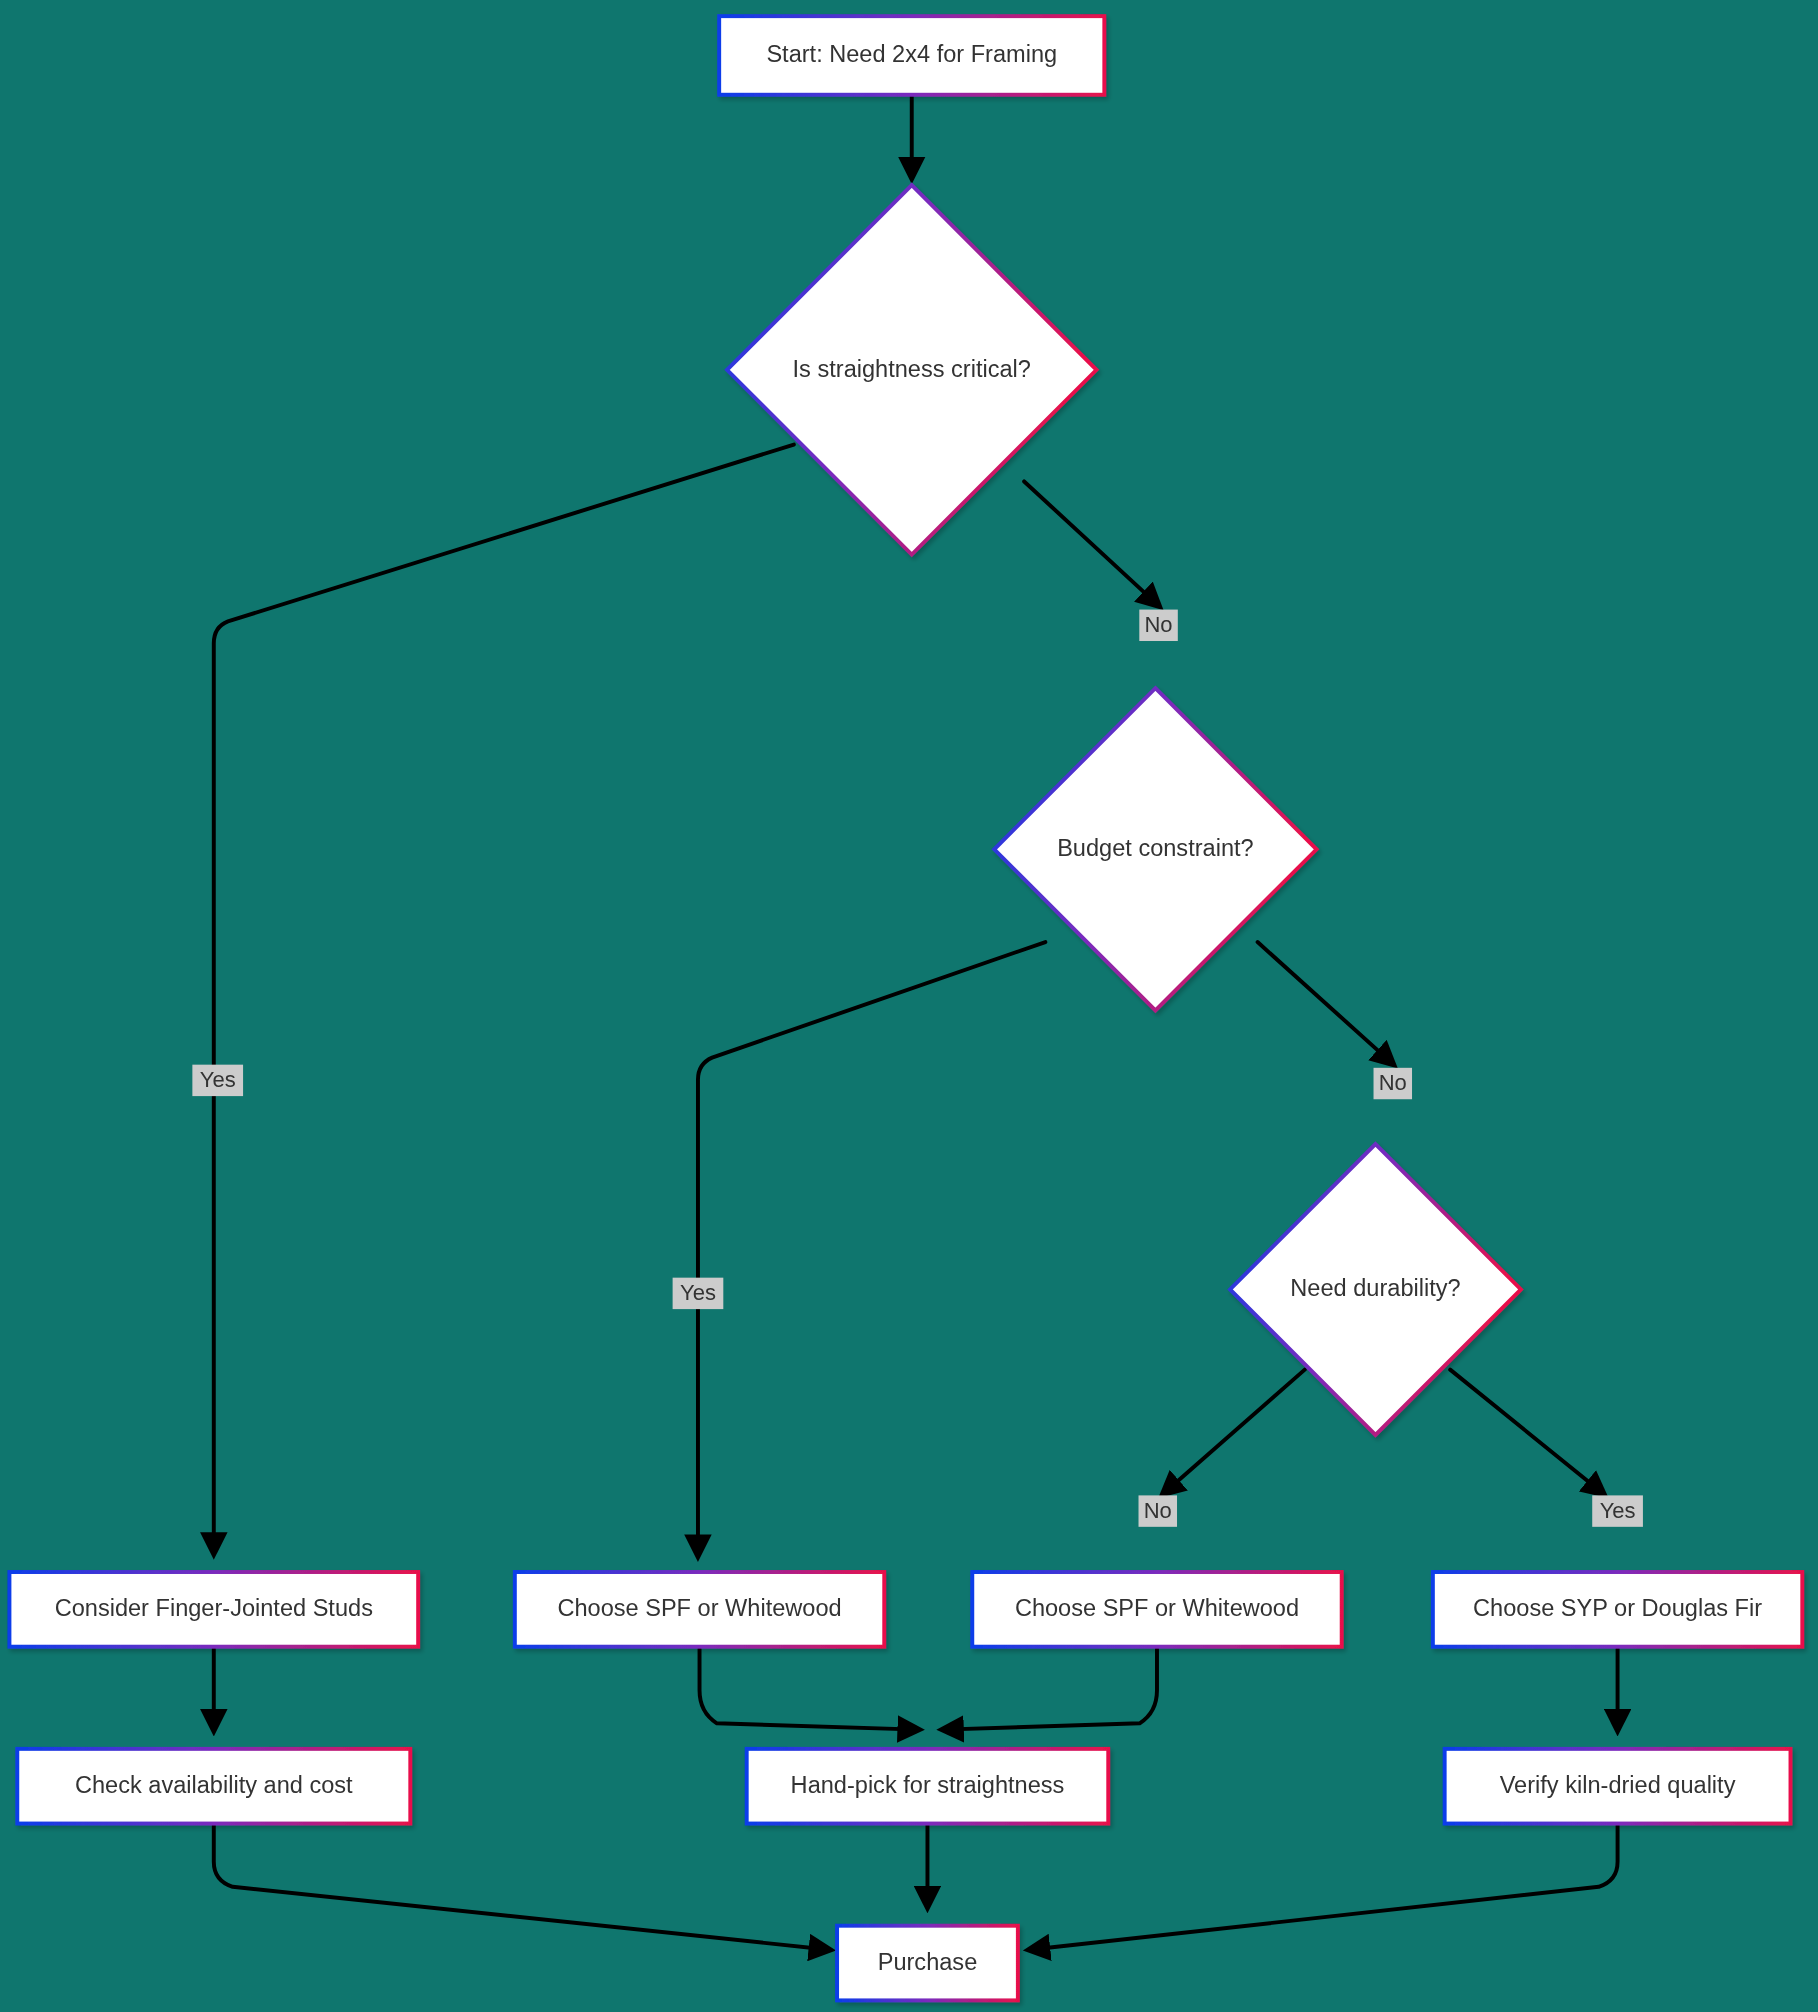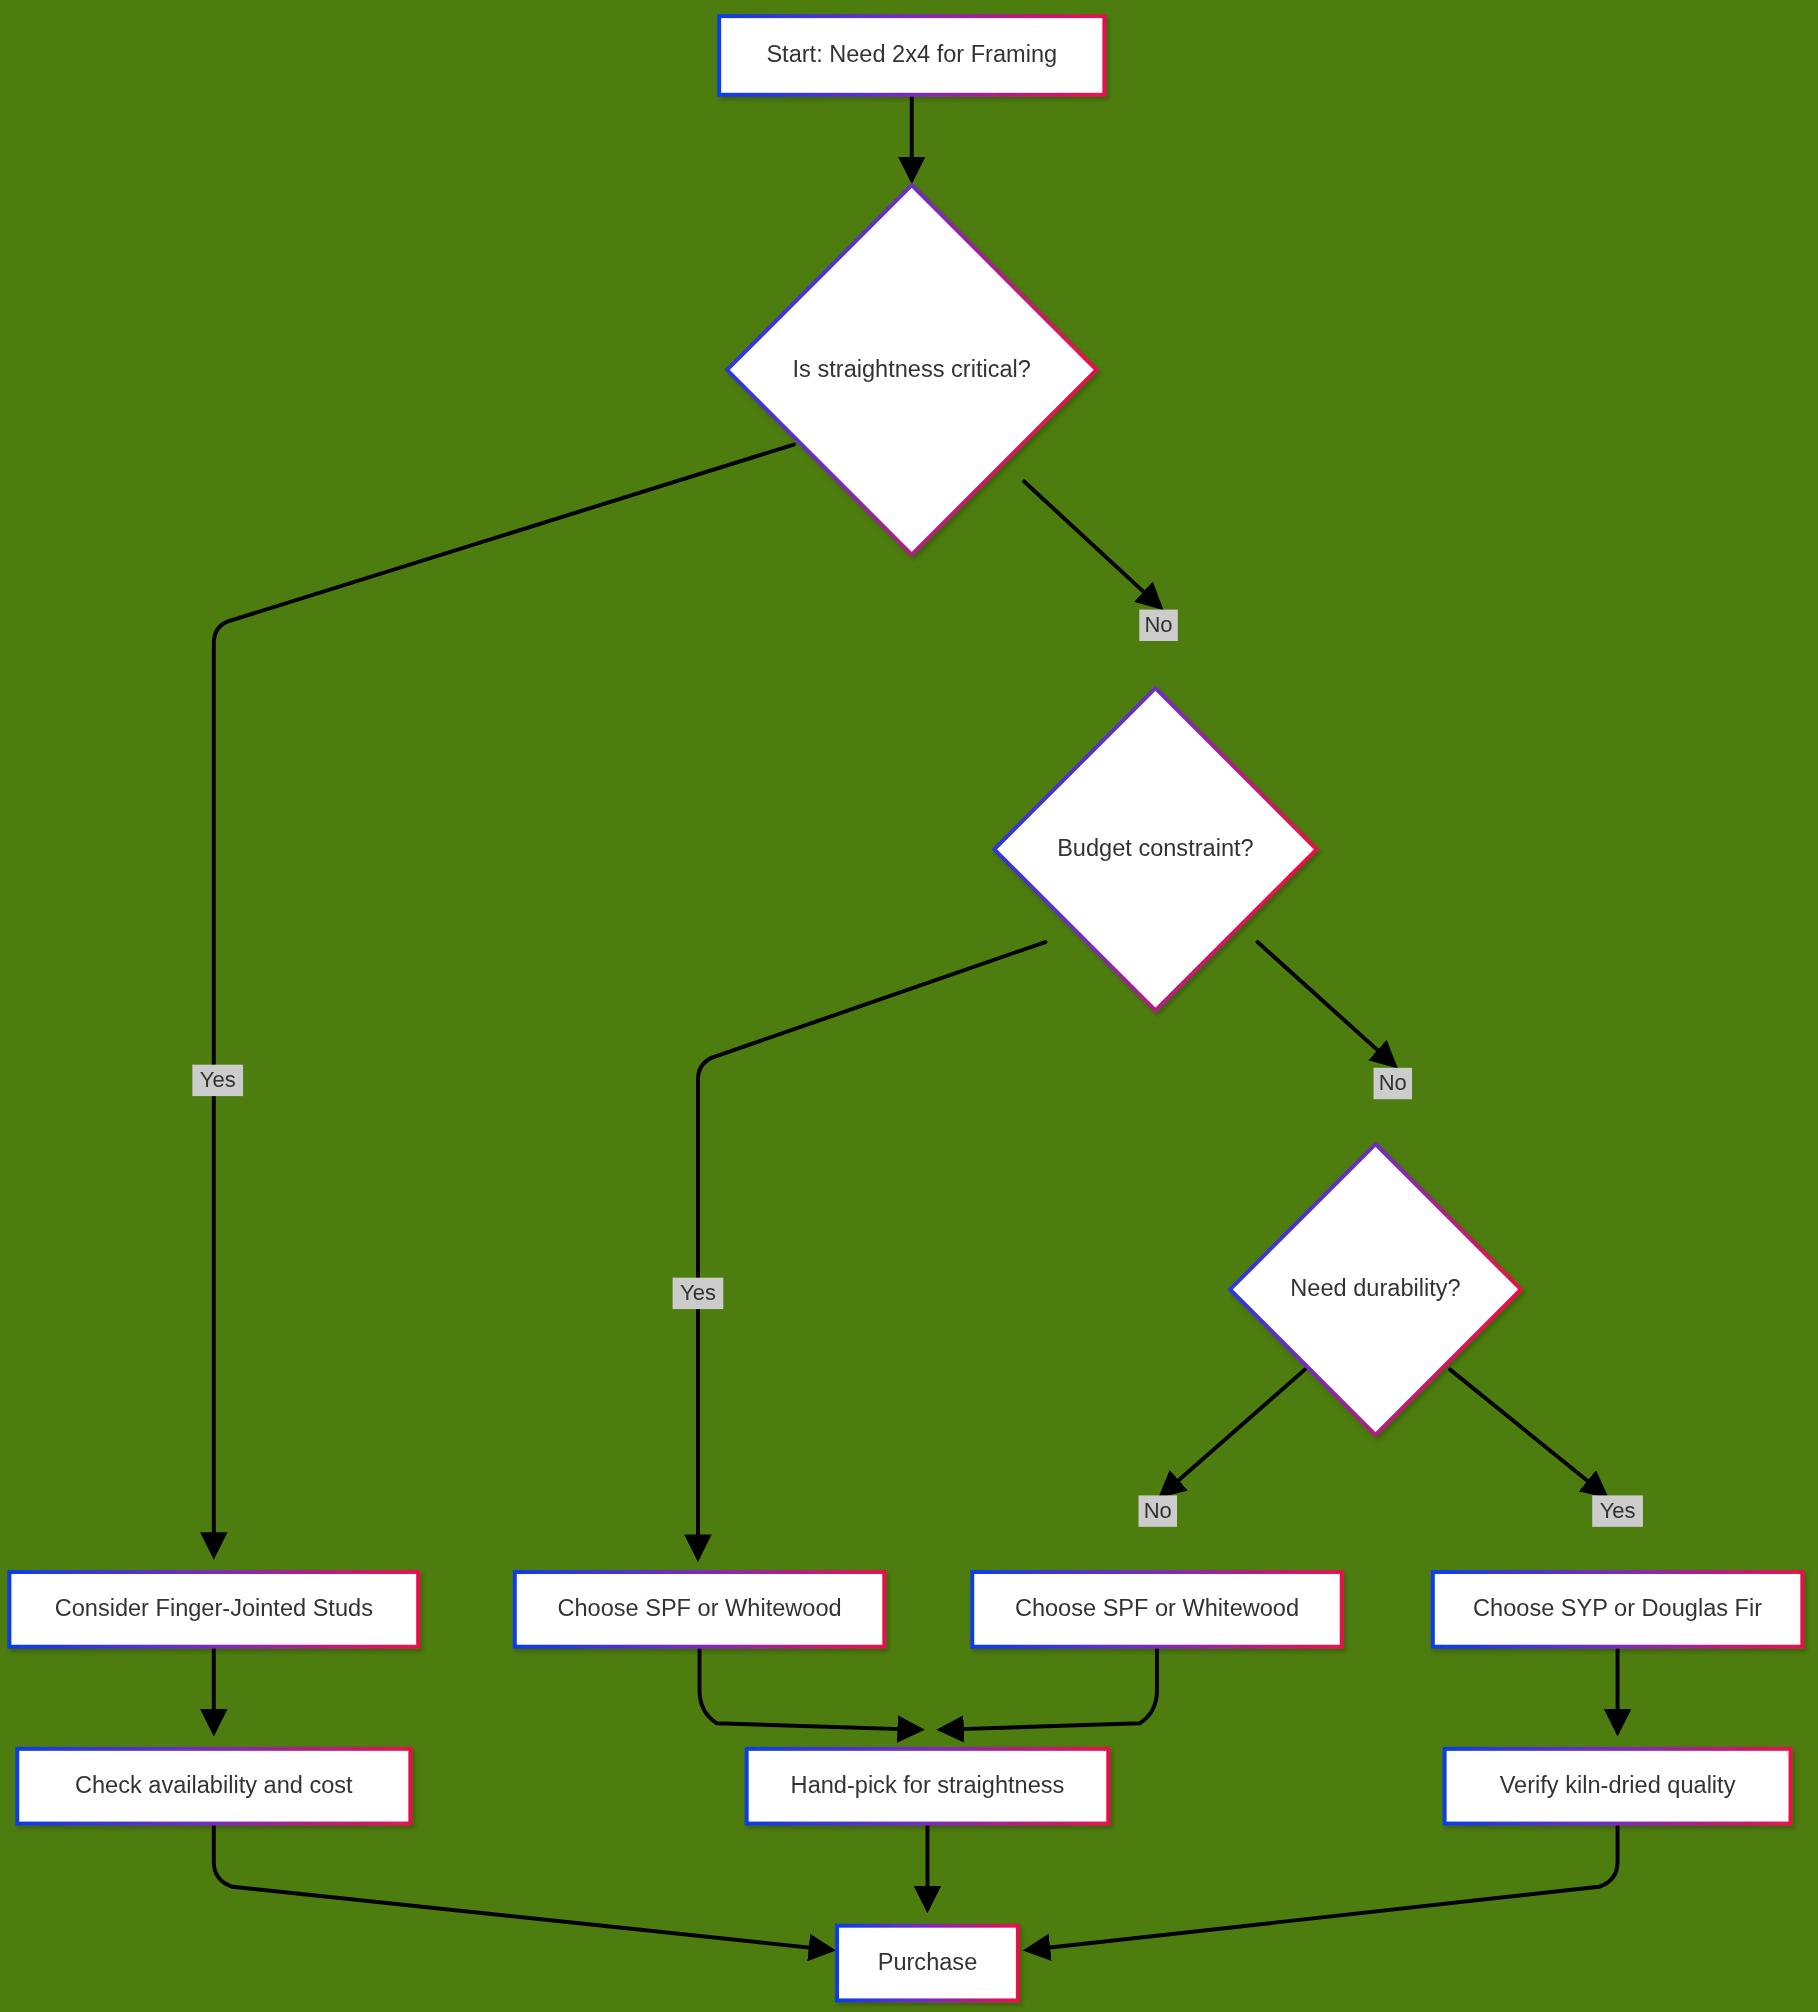--- a/index.html
+++ b/index.html
@@ -7,21 +7,21 @@
     padding: 0;
     background: #ffffff;
   }
   body {
     font-family: "Liberation Sans", sans-serif;
   }
   #canvas-wrap {
     position: relative;
     width: 1818px;
     height: 2013px;
-    background: #4d7c0f;
+    background: #0f766e;
     overflow: hidden;
   }
   svg.flow {
     position: absolute;
     top: 0;
     left: 0;
     width: 1818px;
     height: 2013px;
     display: block;
   }

